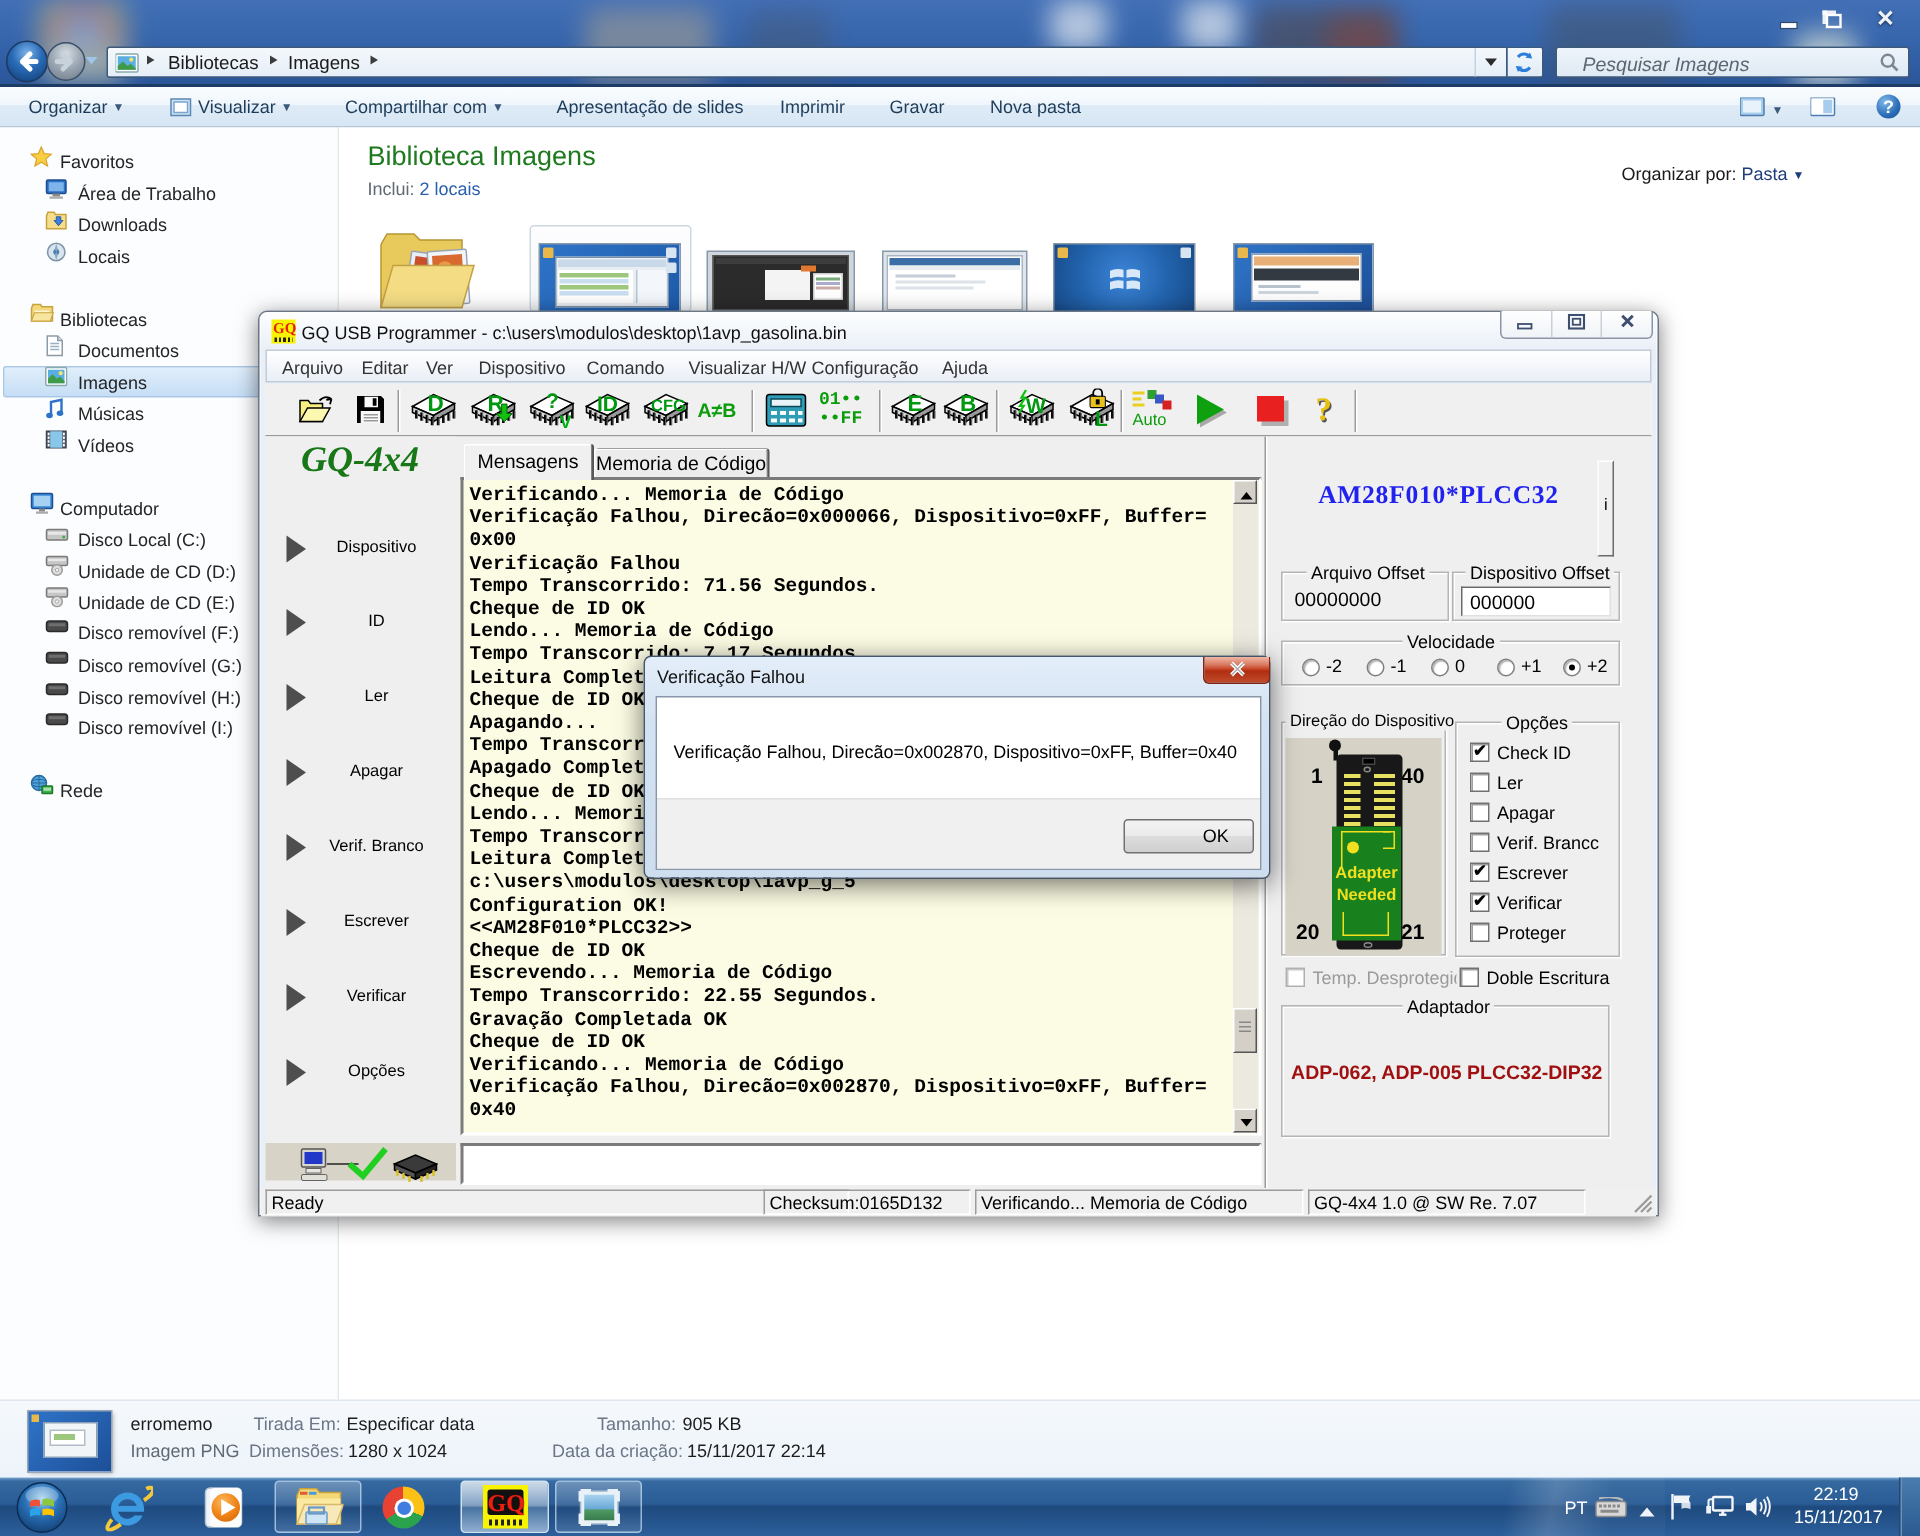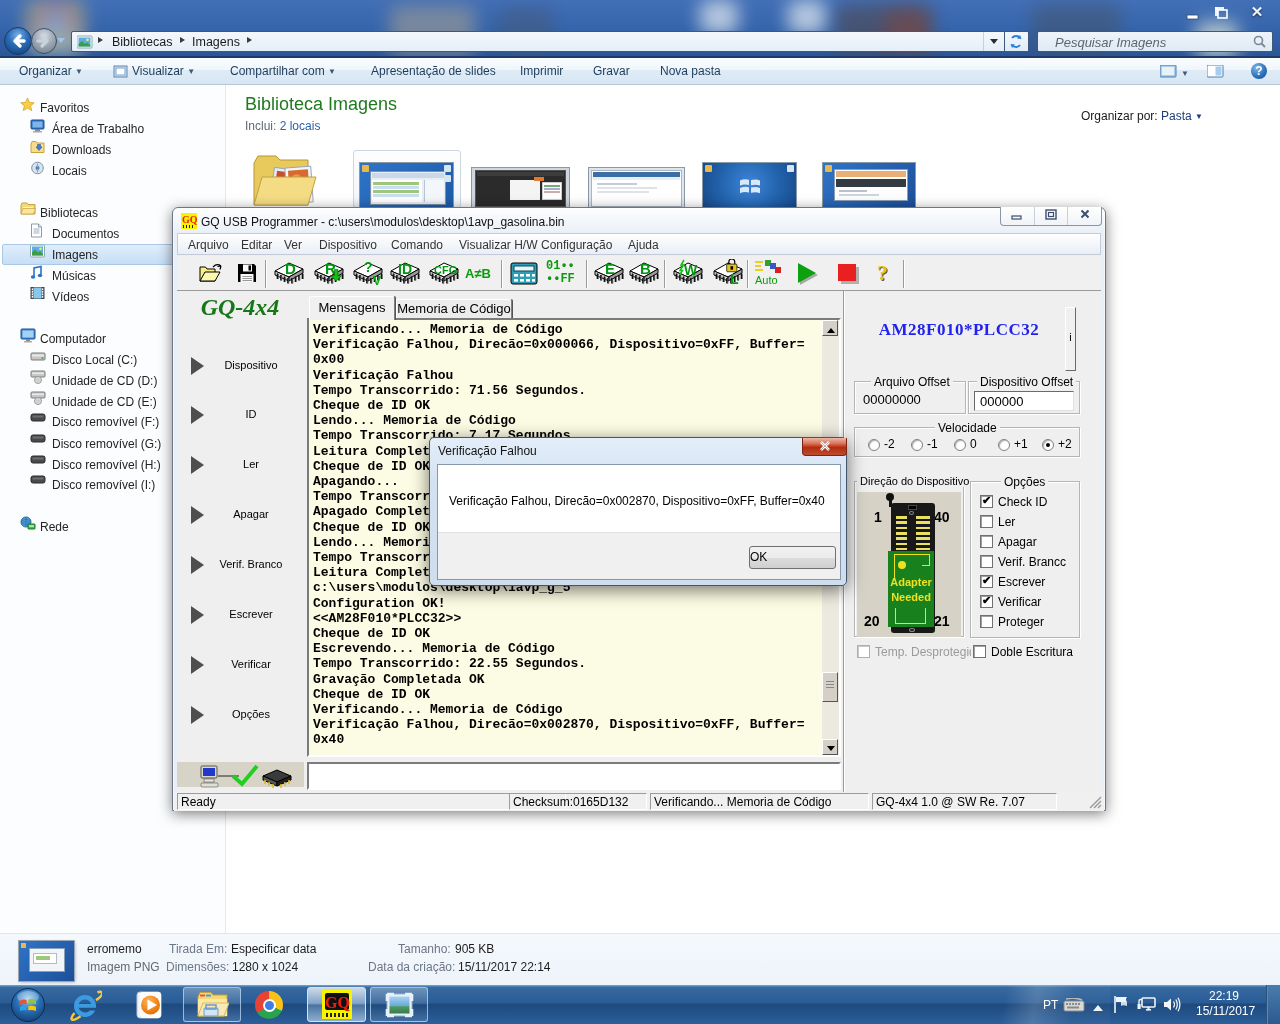--- a/index.html
+++ b/index.html
@@ -96,21 +96,21 @@
   #dlg { left:429px; top:437px; width:418px; height:149px; background:linear-gradient(180deg,#e4eefa 0%,#d3e2f2 30%,#cfdeef 100%);
     border:1px solid #46566a; border-radius:5px; box-shadow:0 4px 18px rgba(0,0,0,.55); }
   #dlg-title { position:absolute; left:8px; top:6px; font-size:12px; color:#131313; }
   #dlg-close { position:absolute; left:372px; top:0px; width:45px; height:18px;
     background:linear-gradient(180deg,#f0b6a5 0%,#d97b62 30%,#c33c1f 50%,#b02d10 55%,#c04b2d 100%);
     border:1px solid #7e2413; border-top:none; border-radius:0 0 4px 4px; color:#fff; text-align:center; font-size:11px; font-weight:bold; line-height:16px; text-shadow:0 1px 1px rgba(0,0,0,.5); }
   #dlg-client { position:absolute; left:7px; top:26px; width:404px; height:116px; border:1px solid #8796a8; background:#fff; }
   #dlg-foot { position:absolute; left:0; bottom:0; width:100%; height:47px; background:#f0f0f0; border-top:1px solid #dfdfdf; }
   #dlg-ok { position:absolute; right:4px; top:13px; width:87px; height:23px;
     background:linear-gradient(180deg,#f2f2f2,#ebebeb 50%,#dddddd 50%,#cfcfcf); border:1px solid #707070; border-radius:3px;
-    text-align:left; font-size:12px; line-height:21px; color:#000; }
+    text-align:center; font-size:12px; line-height:21px; color:#000;padding-left:36px; }
 </style>
 </head>
 <body>
 <div id="screen">
 
   <div id="glass" class="abs">
 
     <div class="blob" style="left:26px;top:0px;width:58px;height:36px;background:radial-gradient(circle at 50% 65%, #9db9e0 25%, #d97c6a 45%, #ddb86a 68%, #90bd8c 88%, transparent 97%);opacity:.65"></div>
     <div class="blob" style="left:28px;top:30px;width:55px;height:26px;background:#e8e3b2;opacity:.55"></div>
     <div class="blob" style="left:390px;top:6px;width:85px;height:50px;background:#b9a98e;opacity:.5"></div>
@@ -742,20 +742,24 @@
           <div class="cblab" style="left:27px;top:113px">Verificar</div>
         <div class="cb" style="left:9px;top:133px"></div>
           <div class="cblab" style="left:27px;top:133px">Proteger</div>
       </div>
 
       <div class="cb" style="left:11px;top:354px;border-color:#b0b0b0;box-shadow:inset 1px 1px 0 #c8c8c8"></div>
       <div class="cblab" style="left:29px;top:354px;color:#9a9a9a;width:96px;overflow:hidden">Temp. Desprotegid</div>
       <div class="cb" style="left:127px;top:354px"></div>
       <div class="cblab" style="left:145px;top:354px">Doble Escritura</div>
 
+      <div class="grpbox" style="left:8px;top:379px;width:219px;height:88px">
+          <div class="grplab" style="left:80px">Adaptador</div>
+        <div style="position:absolute;left:0;top:36px;width:219px;text-align:center;font-size:13px;font-weight:bold;color:#a01010">ADP-062, ADP-005 PLCC32-DIP32</div>
+      </div>
     </div>
 
     <div id="gq-status">
       <div class="spanel" style="left:3px;width:389px">Ready</div>
       <div class="spanel" style="left:335px;width:138px">Checksum:0165D132</div>
       <div class="spanel" style="left:476px;width:219px">Verificando... Memoria de Código</div>
       <div class="spanel" style="left:698px;width:185px">GQ-4x4 1.0 @ SW Re. 7.07</div>
       <svg style="position:absolute;right:2px;top:4px" width="13" height="13">
           <g stroke="#9a9a9a" stroke-width="1.5">
             <line x1="12" y1="1" x2="1" y2="12"></line>

